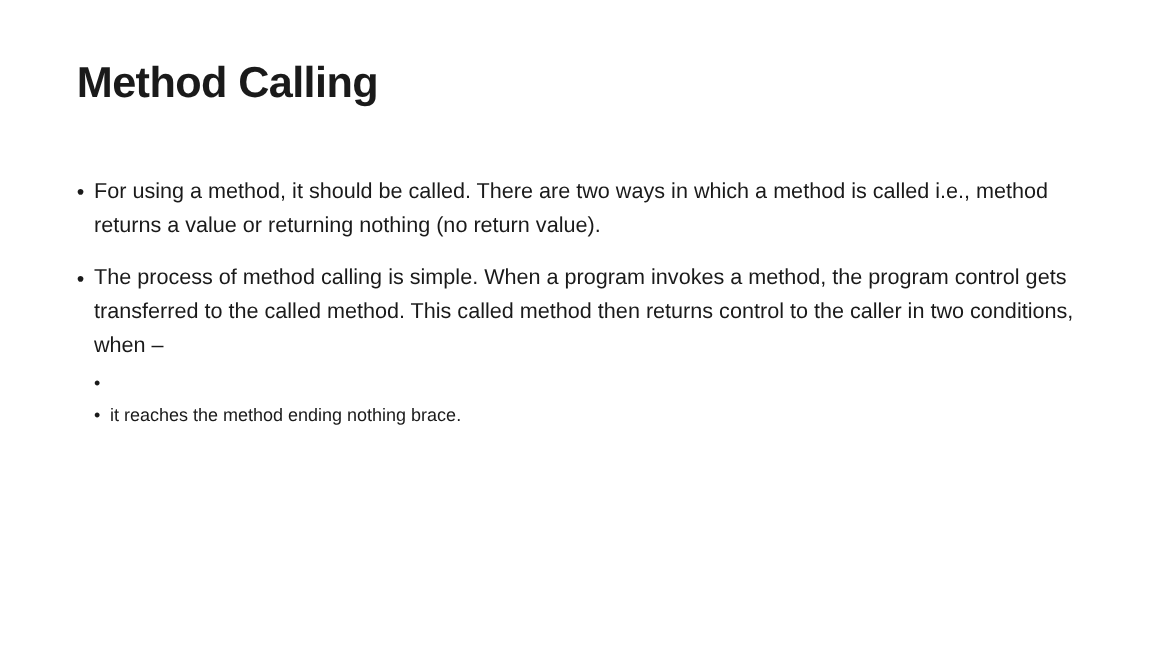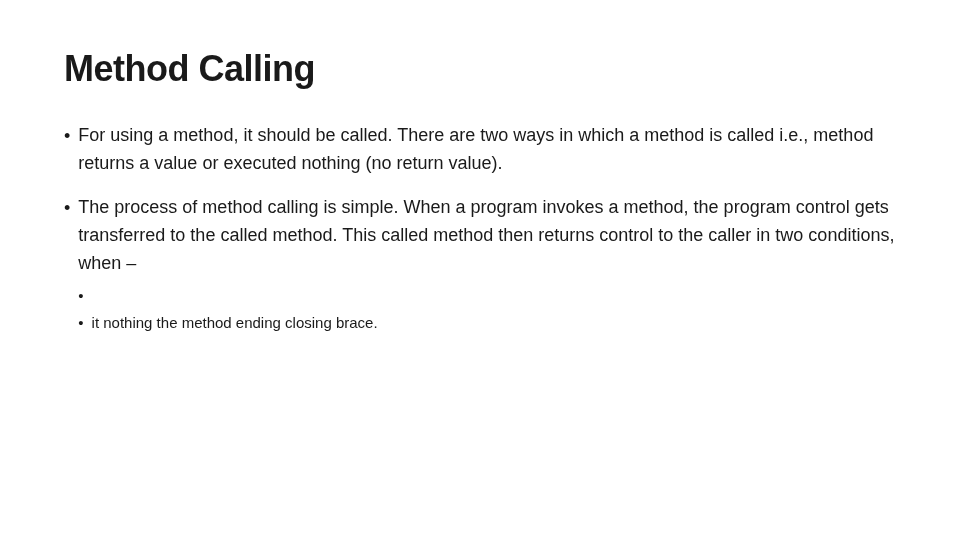--- a/index.html
+++ b/index.html
@@ -16,20 +16,21 @@
       overflow: hidden;
     }
 
     .slide {
       width: 960px;
       height: 540px;
       background: #ffffff;
       padding: 48px 64px 40px 64px;
       display: flex;
       flex-direction: column;
+      gap: 24px;
     }
 
     .title {
       font-size: 36px;
       font-weight: 700;
       color: #1a1a1a;
       margin-bottom: 32px;
       letter-spacing: -0.5px;
     }
 
@@ -92,34 +93,34 @@
 <body>
 
 <div class="slide">
   <h1 class="title">Method Calling</h1>
 
   <div class="content">
 
     <div class="bullet-item">
       <span class="bullet-dot">•</span>
       <div>
-        <span class="bullet-text">For using a method, it should be called. There are two ways in which a method is called i.e., method returns a value or executed nothing (no return value).</span>
+        <span class="bullet-text">For using a method, it should be called. There are two ways in which a method is called i.e., method returns a value or returning nothing (no return value).</span>
       </div>
     </div>
 
     <div class="bullet-item">
       <span class="bullet-dot">•</span>
       <div>
         <span class="bullet-text">The process of method calling is simple. When a program invokes a method, the program control gets transferred to the called method. This called method then returns control to the caller in two conditions, when –</span>
         <div class="sub-bullets">
           <div class="sub-bullet-item">
             <span class="sub-bullet-dot">•</span>
           </div>
           <div class="sub-bullet-item">
             <span class="sub-bullet-dot">•</span>
-            <span class="sub-bullet-text">it nothing the method ending closing brace.</span>
+            <span class="sub-bullet-text">it reaches the method ending nothing brace.</span>
           </div>
         </div>
       </div>
     </div>
 
   </div>
 </div>
 
 </body></html>

